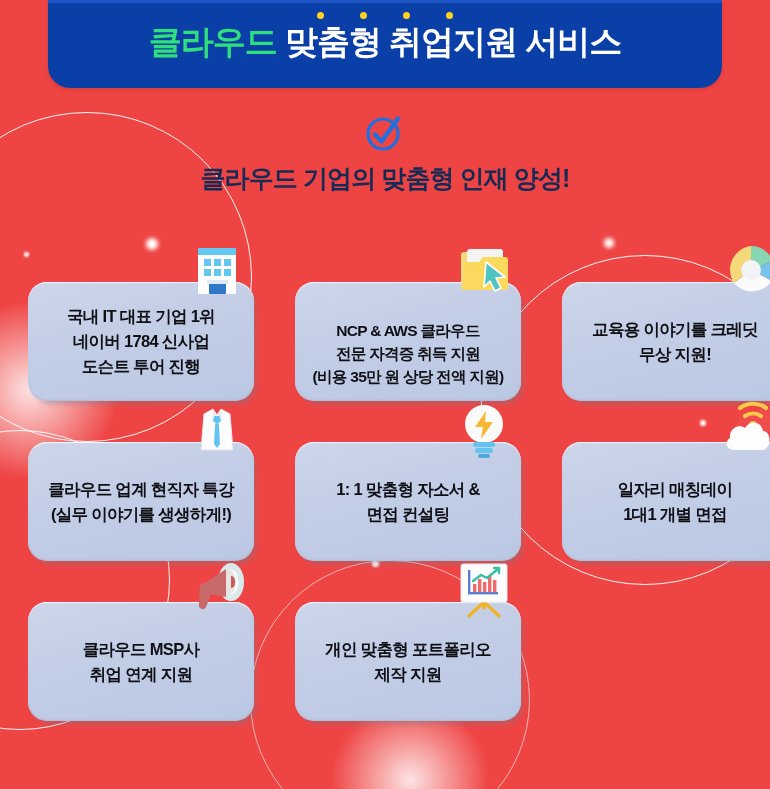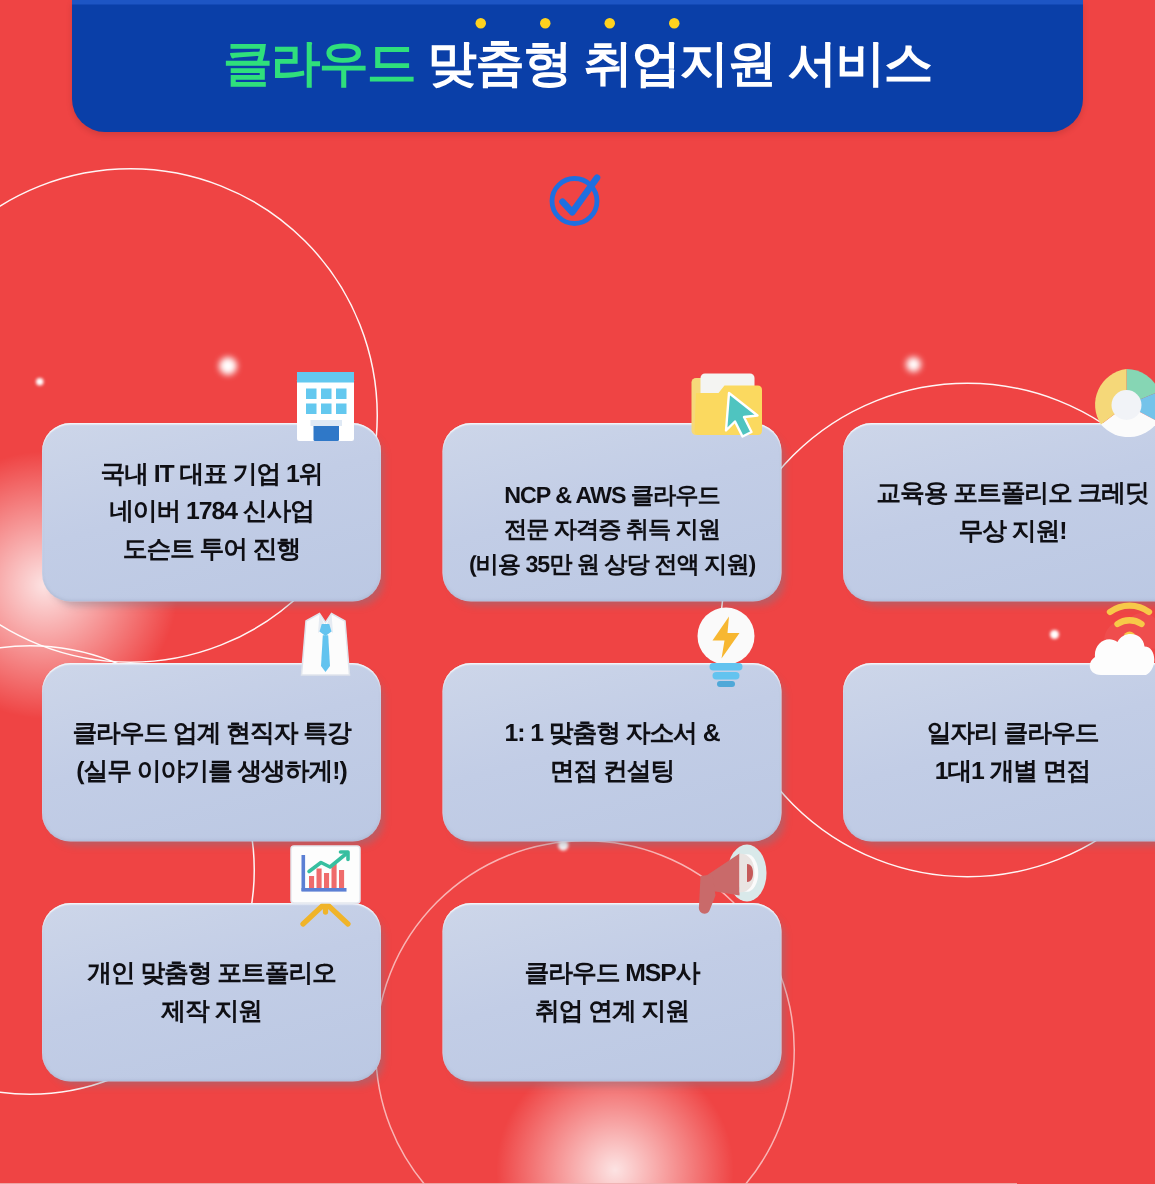--- a/index.html
+++ b/index.html
@@ -180,20 +180,21 @@
   <div class="check-wrap">
     <span>
       <svg width="46" height="44" viewBox="0 0 46 44">
         <circle cx="21" cy="22" r="15" fill="none" stroke="#1f6fe0" stroke-width="3.2"></circle>
         <path d="M13 22.5 L19.5 29.5 L36 6.5" fill="none" stroke="#1f6fe0" stroke-width="4.4" stroke-linecap="round" stroke-linejoin="round"></path>
       </svg>
     </span>
   </div>
 
   <div class="subtitle">
+    <div>클라우드 기업의 맞춤형 인재 양성!</div>
   </div>
 
   <div class="grid">
 
     <div class="card">
       <span class="card-icon">
         <svg viewBox="0 0 62 58">
           <rect x="12" y="10" width="38" height="42" rx="1.5" fill="#ffffff"></rect>
           <rect x="12" y="6" width="38" height="7" fill="#63c8ef"></rect>
           <rect x="18" y="17" width="7" height="7" fill="#63c8ef"></rect>
@@ -229,21 +230,21 @@
     <div class="card">
       <span class="card-icon">
         <svg viewBox="0 0 62 58">
           <path d="M31 28 L31 4 A24 24 0 0 1 53 19 Z" fill="#86d6b4"></path>
           <path d="M31 28 L53 19 A24 24 0 0 1 52 39 Z" fill="#74c3ea"></path>
           <path d="M31 28 L52 39 A24 24 0 0 1 14 41 Z" fill="#fbfbfb"></path>
           <path d="M31 28 L14 41 A24 24 0 0 1 31 4 Z" fill="#f5d879"></path>
           <circle cx="31" cy="28" r="10" fill="#f1f3f7"></circle>
         </svg>
       </span>
-      <span class="card-text">교육용 포트폴리오 크레딧
+      <span class="card-text">교육용 이야기를 크레딧
 무상 지원!</span>
     </div>
 
     <div class="card">
       <span class="card-icon">
         <svg viewBox="0 0 62 58">
           <path d="M18 12 L27 7 L31 13 L35 7 L44 12 L47 48 L15 48 Z" fill="#fcfcfc" stroke="#dfe4ec" stroke-width="1"></path>
           <path d="M27 7 L31 16 L26 20 Z" fill="#e6ebf2"></path>
           <path d="M35 7 L31 16 L36 20 Z" fill="#e6ebf2"></path>
           <path d="M28.5 14 L33.5 14 L35 19 L31 22 L27 19 Z" fill="#63c3ef"></path>
@@ -271,22 +272,37 @@
     <div class="card">
       <span class="card-icon">
         <svg viewBox="0 0 62 58">
           <path d="M16 26 C16 16 24 10 32 12 C38 3 52 6 53 17 C59 19 60 28 54 31 Z" fill="#fafafa" opacity="0.05"></path>
           <path d="M20 6 A22 22 0 0 1 46 6" fill="none" stroke="#f7c948" stroke-width="4.2" stroke-linecap="round"></path>
           <path d="M25 14 A14 14 0 0 1 41 14" fill="none" stroke="#f7c948" stroke-width="4.2" stroke-linecap="round"></path>
           <circle cx="33" cy="23" r="4" fill="#f7c948"></circle>
           <path d="M14 48 C6 48 4 40 10 36 C9 27 18 21 25 26 C29 18 42 19 43 29 C51 29 52 44 44 48 Z" fill="#fdfdfd"></path>
         </svg>
       </span>
-      <span class="card-text">일자리 클라우드
+      <span class="card-text">일자리 매칭데이
 1대1 개별 면접</span>
+    </div>
+
+    <div class="card">
+      <span class="card-icon">
+        <svg viewBox="0 0 62 58">
+          <ellipse cx="45" cy="20" rx="13" ry="19" fill="#d9e9ea"></ellipse>
+          <ellipse cx="45" cy="20" rx="7.5" ry="12.5" fill="#fbfbfb"></ellipse>
+          <path d="M16 23 L40 7 L40 35 L16 31 Z" fill="#c96a6a"></path>
+          <path d="M40 7 C47 7 50 13 50 20 C50 27 47 33 40 33 Z" fill="#e9e4e2"></path>
+          <path d="M45 14 C48 14 49 17 49 20 C49 23 48 26 45 26 Z" fill="#c55a5a"></path>
+          <path d="M14 22 L22 21 L24 35 L20 45 C18 49 12 47 13 42 Z" fill="#c96a6a"></path>
+        </svg>
+      </span>
+      <span class="card-text">클라우드 MSP사
+취업 연계 지원</span>
     </div>
 
     <div class="card">
       <span class="card-icon">
         <svg viewBox="0 0 62 58">
           <path d="M31 40 L16 54" stroke="#f0b429" stroke-width="3.5" stroke-linecap="round"></path>
           <path d="M31 40 L46 54" stroke="#f0b429" stroke-width="3.5" stroke-linecap="round"></path>
           <path d="M31 34 L31 46" stroke="#f0b429" stroke-width="3.5" stroke-linecap="round"></path>
           <rect x="8" y="2" width="46" height="38" rx="2" fill="#fdfdfd" stroke="#e4e7ee" stroke-width="1"></rect>
           <rect x="15" y="8" width="2.4" height="24" fill="#5b7fd4"></rect>
@@ -297,29 +313,14 @@
           <rect x="35" y="14" width="3.4" height="16" fill="#ef6b6b"></rect>
           <rect x="40" y="18" width="3.4" height="12" fill="#ef6b6b"></rect>
           <path d="M20 19 L28 13 L34 16 L45 7" fill="none" stroke="#37bfa0" stroke-width="2.4" stroke-linecap="round" stroke-linejoin="round"></path>
           <path d="M41 6 L46 6 L46 11" fill="none" stroke="#37bfa0" stroke-width="2.4" stroke-linecap="round" stroke-linejoin="round"></path>
         </svg>
       </span>
       <span class="card-text">개인 맞춤형 포트폴리오
 제작 지원</span>
     </div>
 
-    <div class="card">
-      <span class="card-icon">
-        <svg viewBox="0 0 62 58">
-          <ellipse cx="45" cy="20" rx="13" ry="19" fill="#d9e9ea"></ellipse>
-          <ellipse cx="45" cy="20" rx="7.5" ry="12.5" fill="#fbfbfb"></ellipse>
-          <path d="M16 23 L40 7 L40 35 L16 31 Z" fill="#c96a6a"></path>
-          <path d="M40 7 C47 7 50 13 50 20 C50 27 47 33 40 33 Z" fill="#e9e4e2"></path>
-          <path d="M45 14 C48 14 49 17 49 20 C49 23 48 26 45 26 Z" fill="#c55a5a"></path>
-          <path d="M14 22 L22 21 L24 35 L20 45 C18 49 12 47 13 42 Z" fill="#c96a6a"></path>
-        </svg>
-      </span>
-      <span class="card-text">클라우드 MSP사
-취업 연계 지원</span>
-    </div>
-
   </div>
 </div>
 
 </body></html>

